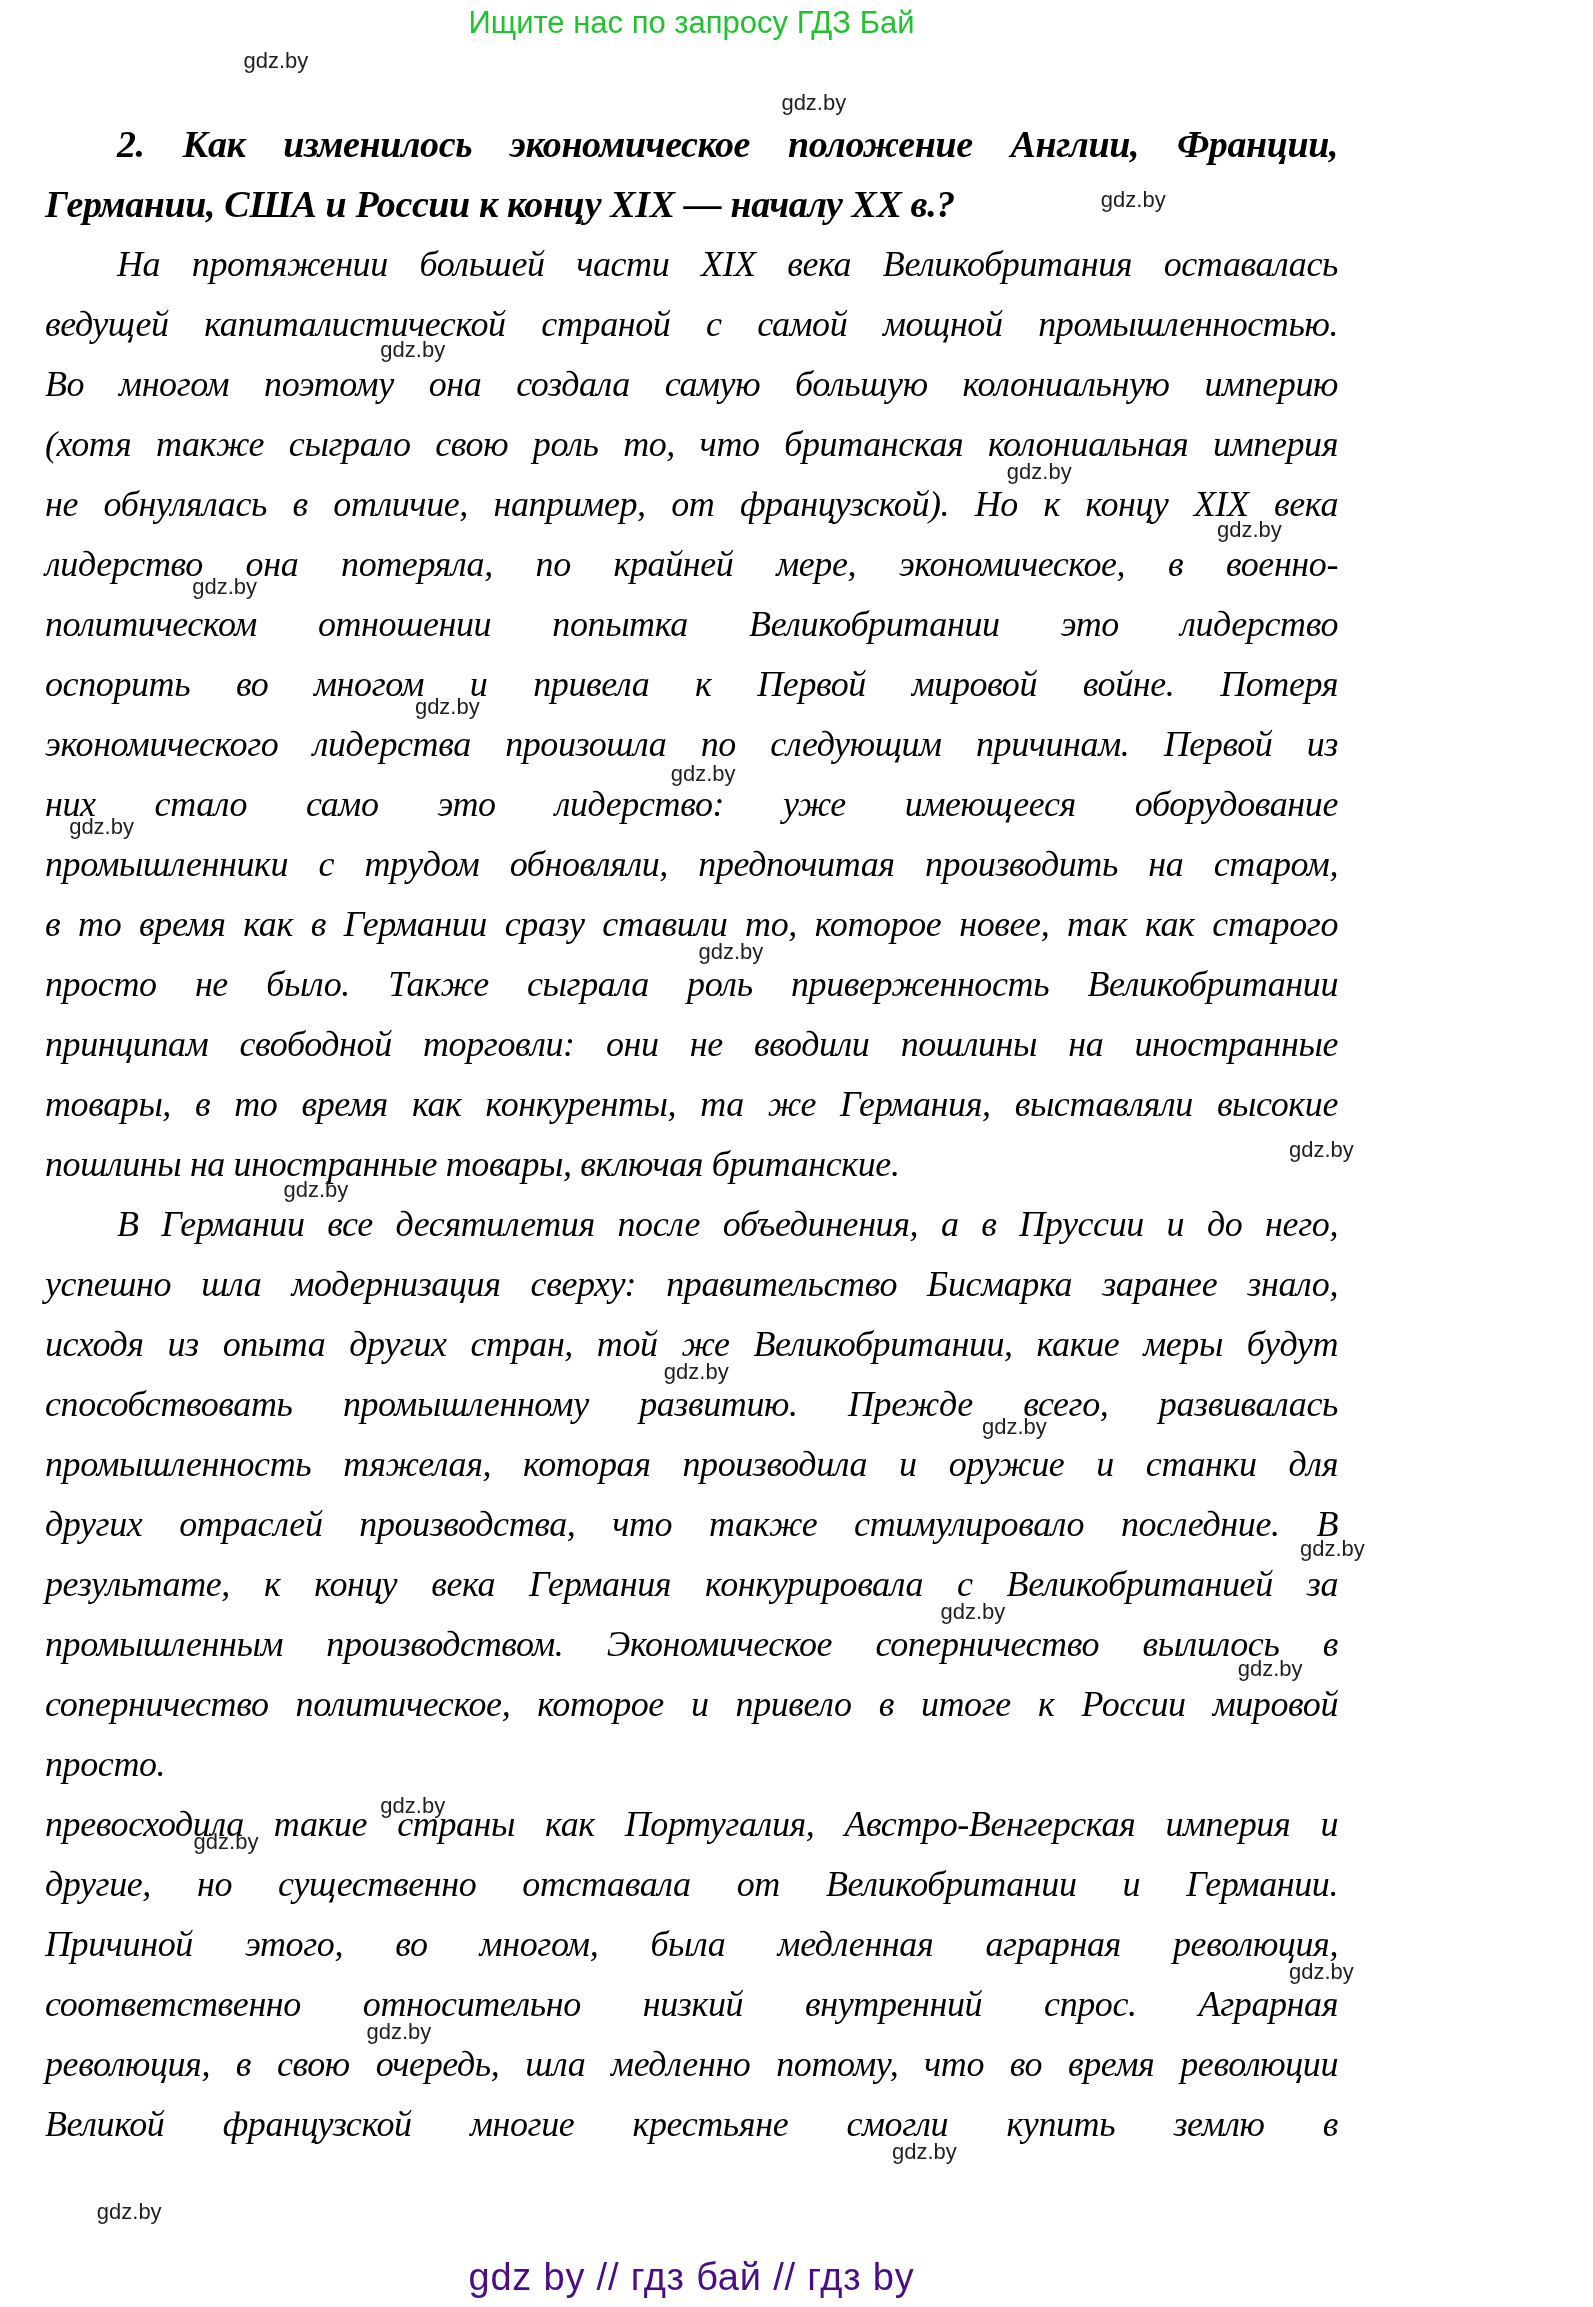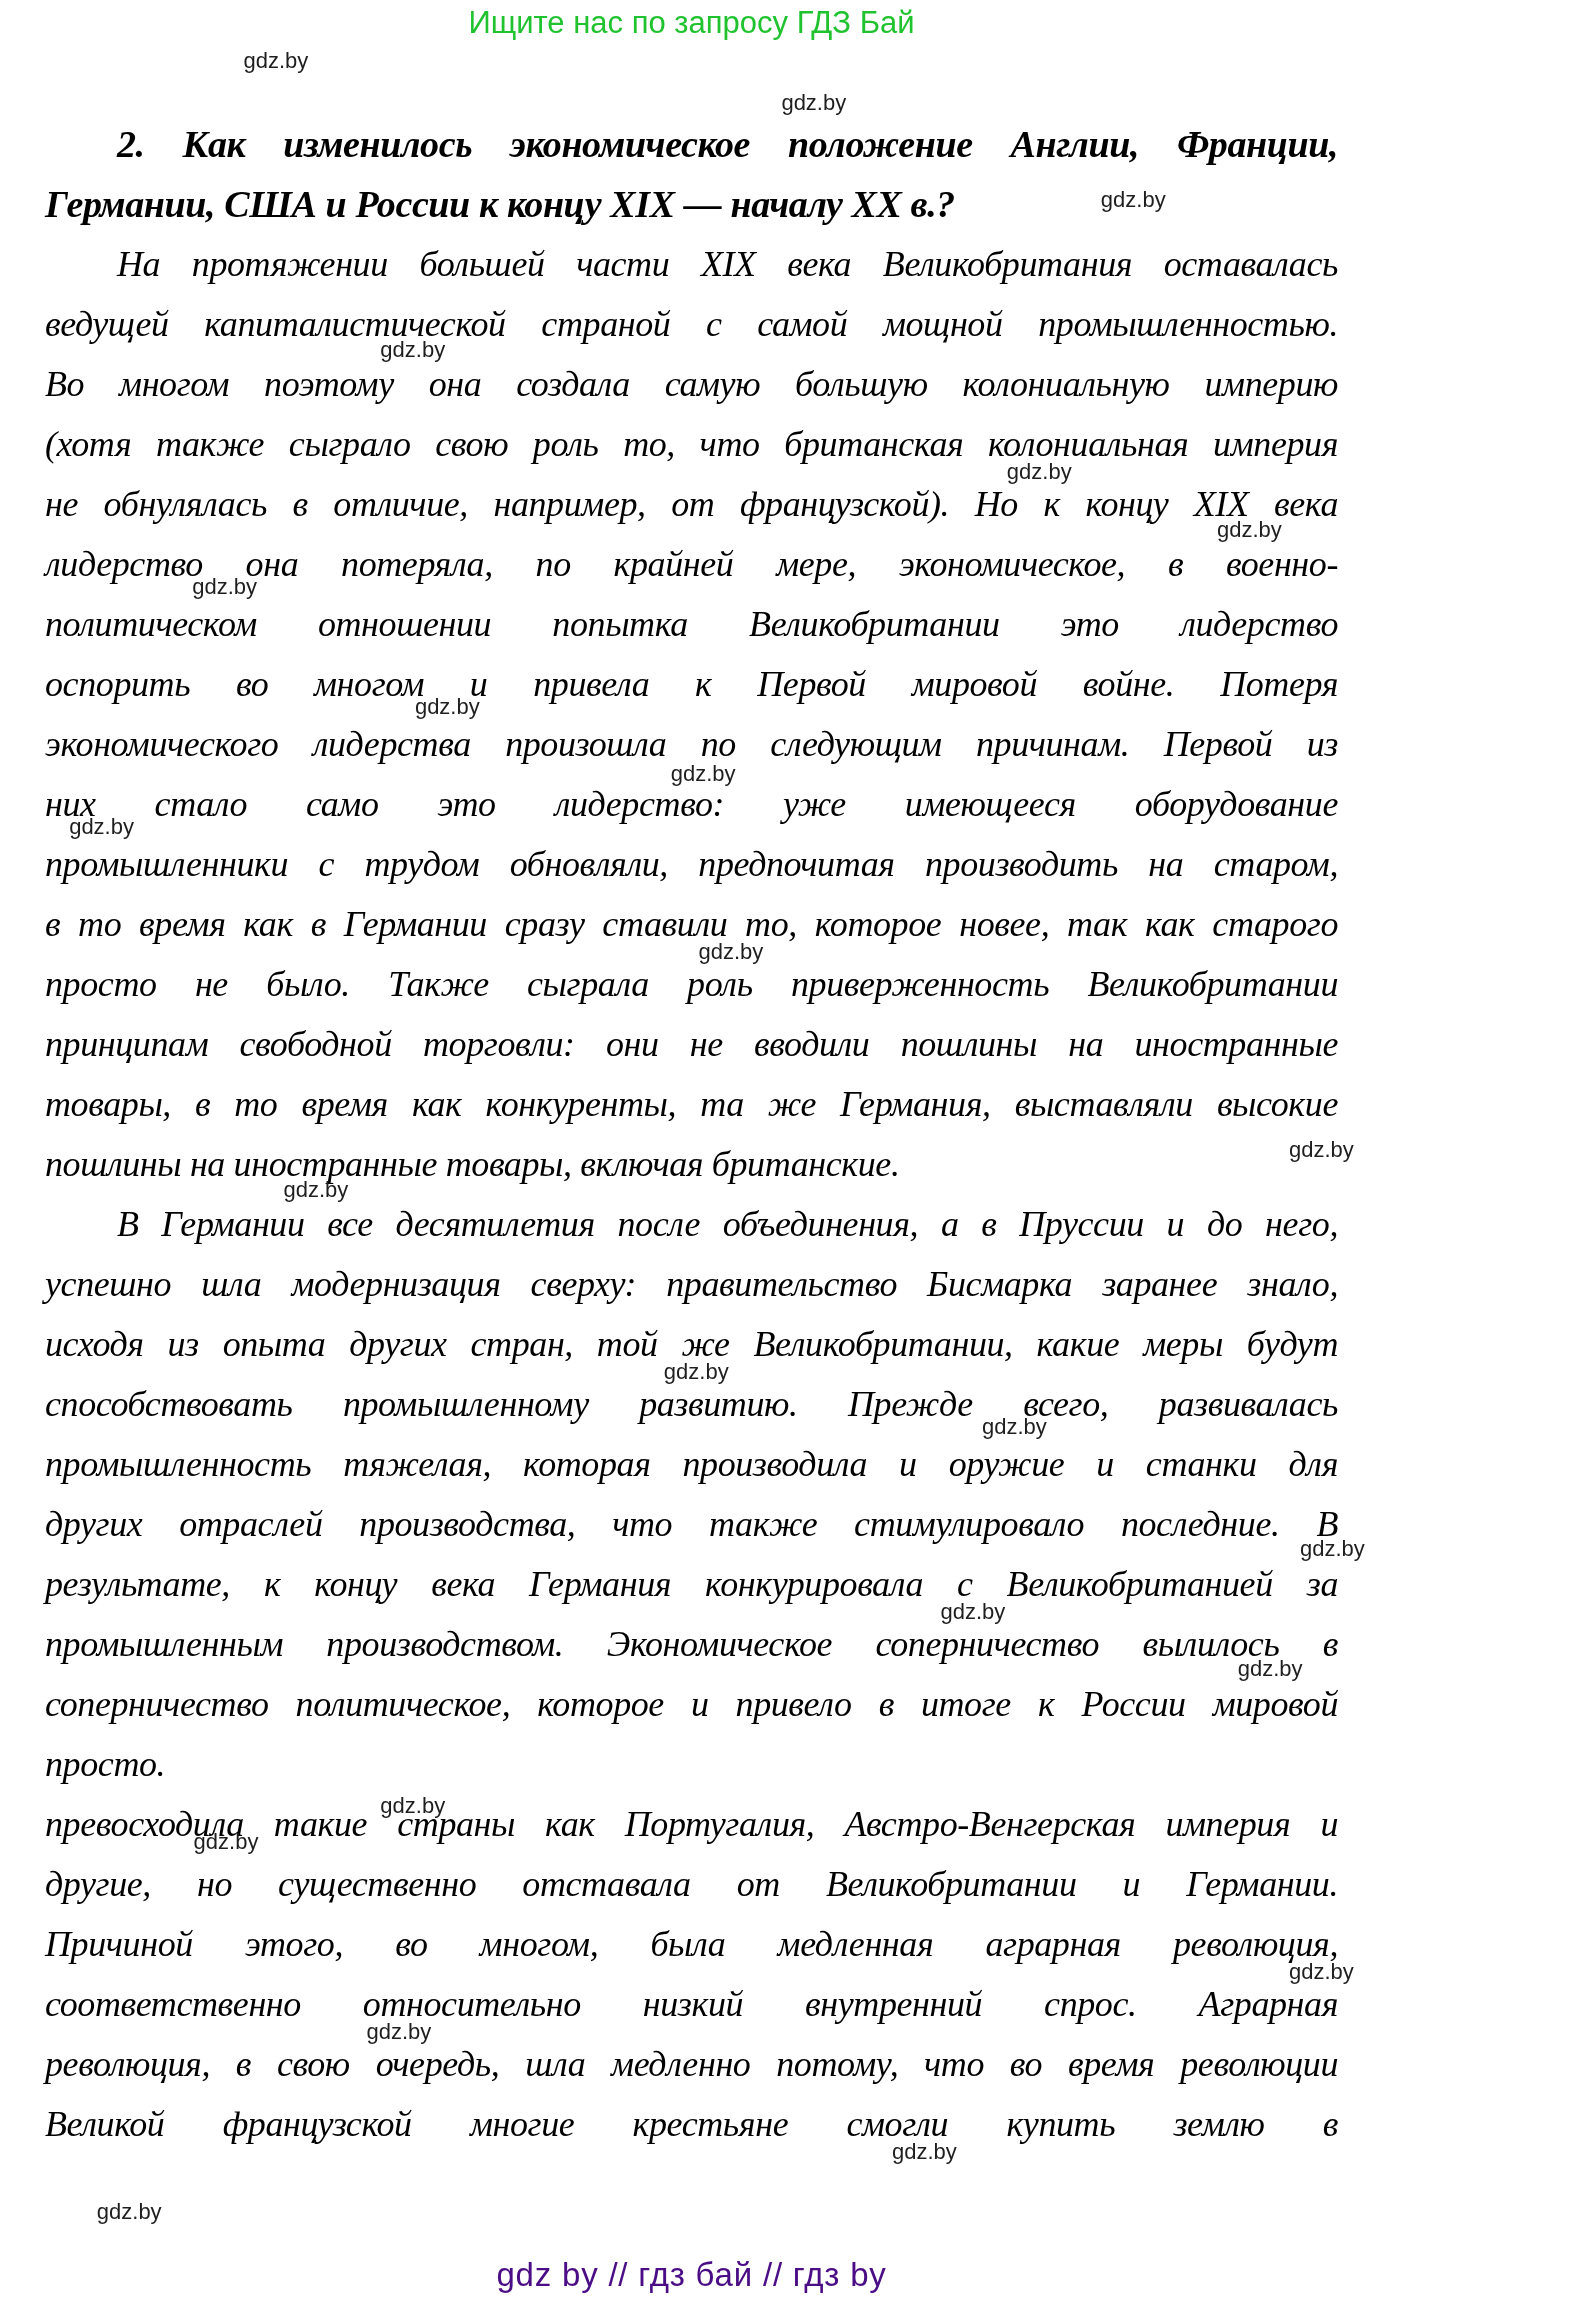--- a/index.html
+++ b/index.html
@@ -53,21 +53,21 @@
     position: absolute;
     font-family: "Liberation Sans", sans-serif;
     font-size: 22px;
     white-space: nowrap;
   }
   .footer-watermark {
     position: absolute;
     top: 2256px; left: 0; right: 0;
     text-align: center;
     font-family: "Liberation Sans", sans-serif;
-    font-size: 33px;
+    font-size: 38px;
     letter-spacing: 0.8px;
   }
 </style>
 </head>
 <body>
 
 <div class="page">
   <div class="promo-banner" style="color: rgb(32, 195, 47);">Ищите нас по запросу ГДЗ Бай</div>
   <div class="article-body">
       <div class="line j ind title">2. Как изменилось экономическое положение Англии, Франции,</div>

